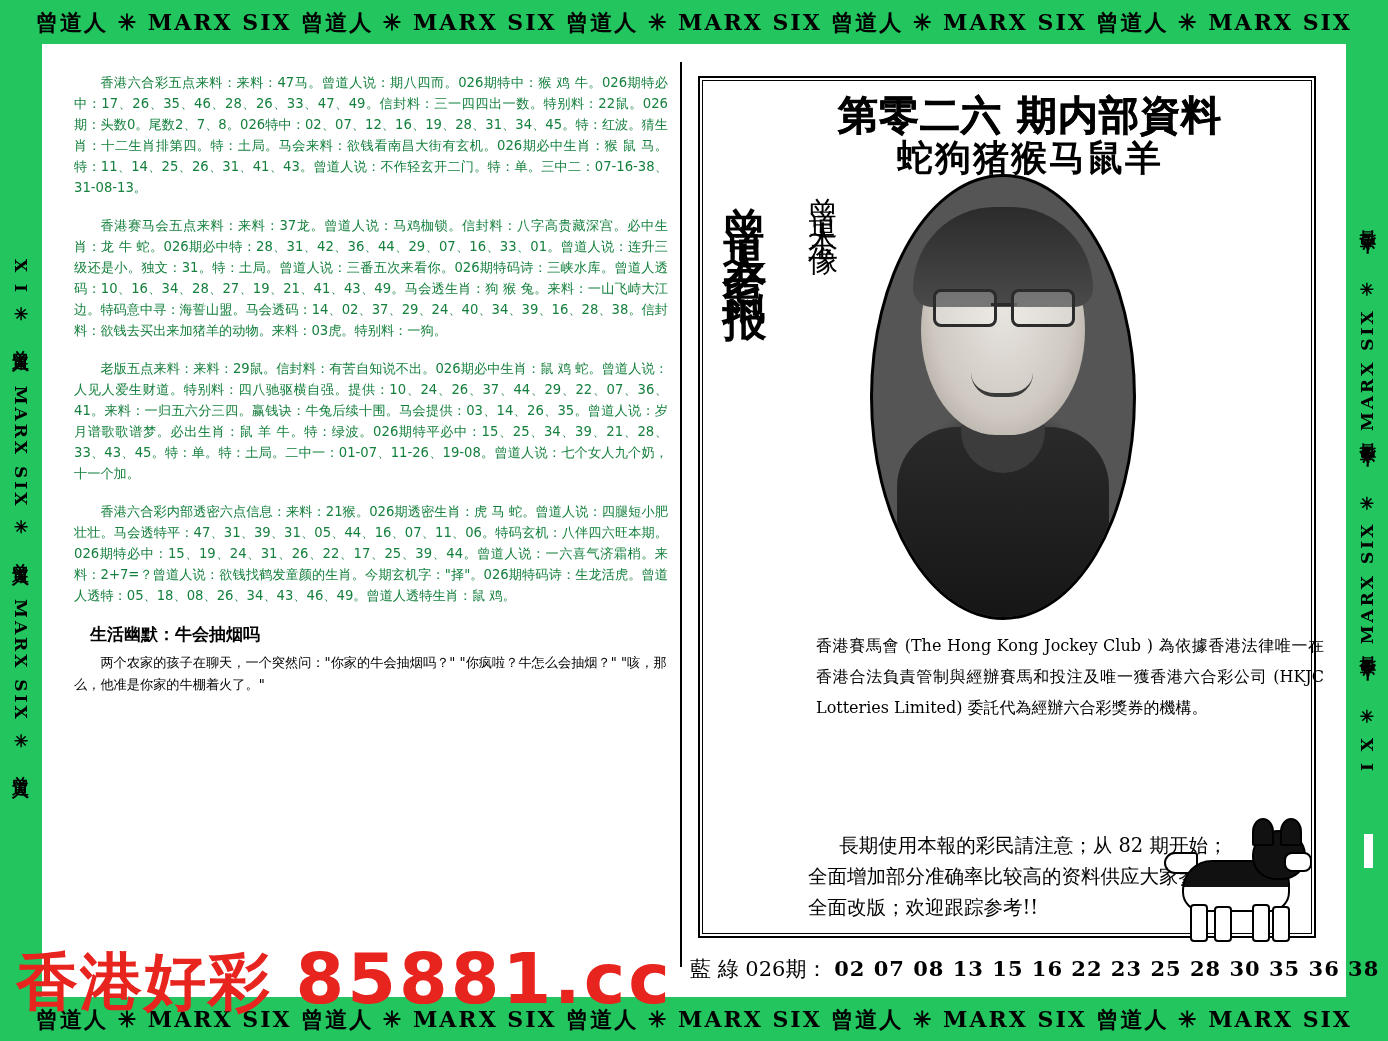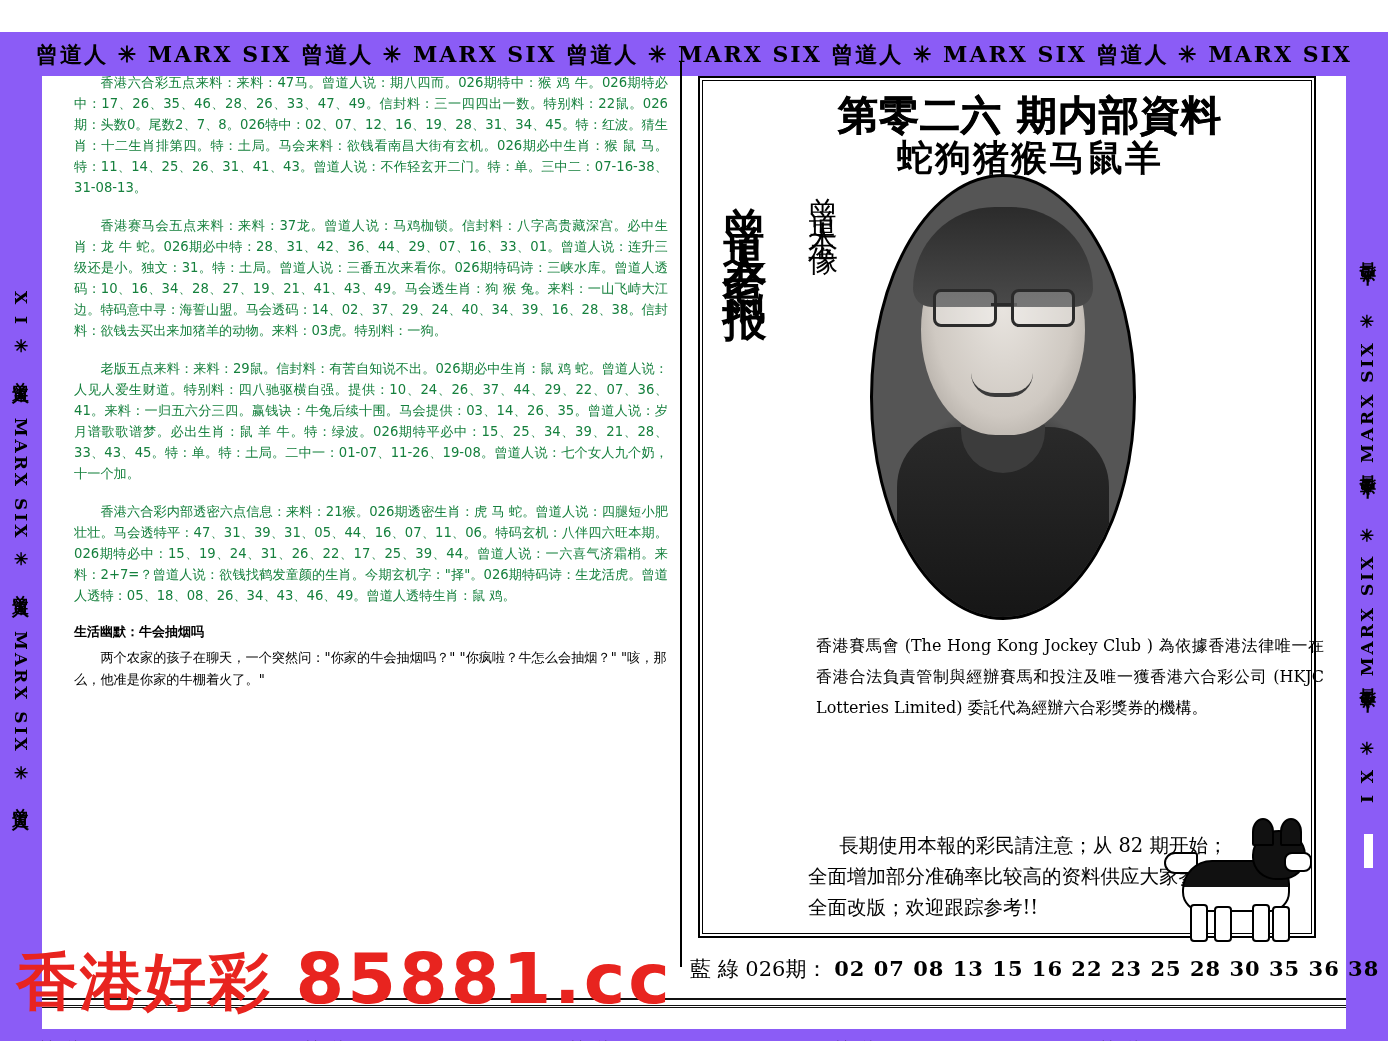--- a/index.html
+++ b/index.html
@@ -1,40 +1,40 @@
 <!DOCTYPE html>
 <html><head>
 <meta charset="utf-8">
 <style>
   html,body{margin:0;padding:0;background:#ffffff;}
   body{width:1388px;height:1041px;overflow:hidden;font-family:"DejaVu Sans","Liberation Sans",sans-serif;color:#000;}
   .page{position:relative;width:1388px;height:1041px;background:#fff;}
 
   
-  .band{position:absolute;background:#8b5cf6;overflow:hidden;white-space:nowrap;
-        font-family:"DejaVu Serif","Liberation Serif",serif;font-weight:bold;margin-top:32px;}
+  .band{position:absolute;background:#22c55e;overflow:hidden;white-space:nowrap;
+        font-family:"DejaVu Serif","Liberation Serif",serif;font-weight:bold;}
   .band-top{left:0;top:0;width:1388px;height:44px;line-height:44px;font-size:22px;letter-spacing:2px;text-align:center;}
   .band-bottom{left:0;top:997px;width:1388px;height:44px;line-height:44px;font-size:22px;letter-spacing:2px;text-align:center;}
   .band-left{left:0;top:40px;width:42px;height:960px;}
   .band-right{left:1346px;top:40px;width:42px;height:960px;}
   .vert-txt{writing-mode:vertical-rl;text-orientation:mixed;font-family:"DejaVu Serif","Liberation Serif",serif;
             font-weight:bold;font-size:17px;letter-spacing:3px;height:950px;line-height:42px;text-align:center;}
   .band-right .vert-txt{transform:rotate(180deg);}
 
   
   .wave{position:absolute;border:2px solid #000;}
   .wave-outer{left:34px;top:36px;width:1320px;height:966px;border:3px double #111;}
   .wave-inner{left:40px;top:42px;width:1308px;height:954px;border:2px solid #111;}
 
   
   .left-col{position:absolute;left:62px;top:62px;width:620px;height:905px;padding:10px 12px;box-sizing:border-box;
             border-right:2px solid #000;}
   .para{font-family:"DejaVu Sans","Liberation Sans",sans-serif;font-size:13.2px;line-height:21px;
         text-align:justify;margin:0 0 17px 0;text-indent:2em;color:#15803d;}
-  .joke-title{font-size:13px;font-weight:bold;margin:12px 0 6px 0;}
+  .joke-title{font-size:17px;font-weight:bold;margin:12px 0 6px 16px;}
   .joke-body{font-size:13.2px;line-height:22px;text-indent:2em;margin:0;}
 
   
   .right-col{position:absolute;left:690px;top:62px;width:640px;height:905px;box-sizing:border-box;}
   .rframe{position:absolute;left:8px;top:14px;width:618px;height:862px;border:2px solid #000;box-sizing:border-box;}
   .rframe2{position:absolute;left:12px;top:18px;width:610px;height:854px;border:1px solid #000;box-sizing:border-box;}
 
   .hdr1{position:absolute;left:70px;top:26px;width:540px;text-align:center;
         font-family:"DejaVu Serif","Liberation Serif",serif;font-weight:bold;font-size:40px;letter-spacing:1px;
         -webkit-text-stroke:0.6px #000;}

